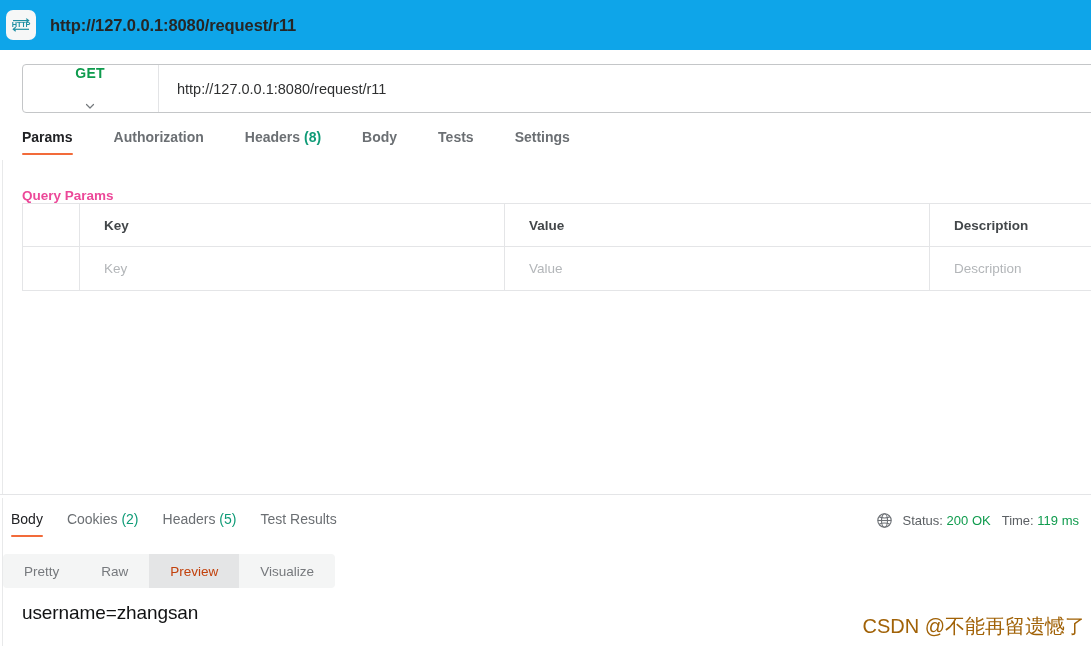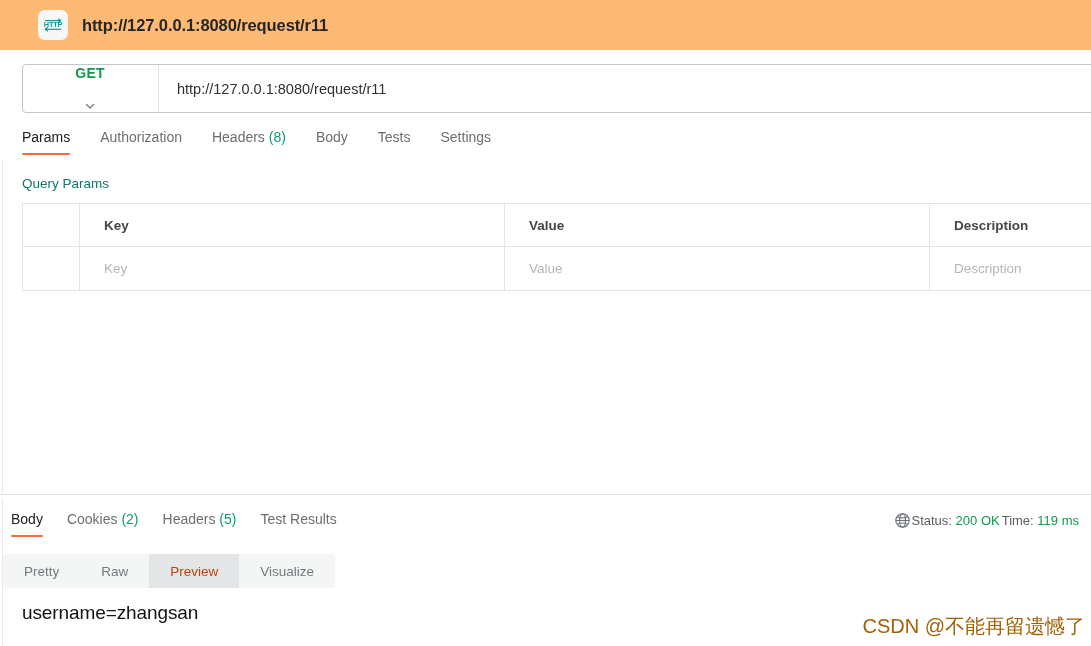--- a/index.html
+++ b/index.html
@@ -23,22 +23,22 @@
   }
 
   
   .titlebar {
     position: absolute;
     left: 0; top: 0;
     width: 1091px;
     height: 50px;
     display: flex;
     align-items: center;
-    padding-left: 38px;
-    background: #fdba74;
+    padding-left: 6px;
+    background: #0ea5e9;
   }
   .http-icon-wrap {
     width: 30px;
     height: 30px;
     border-radius: 7px;
     background: #f6f7f7;
     display: flex;
     align-items: center;
     justify-content: center;
     flex: 0 0 auto;
@@ -98,21 +98,22 @@
   }
 
   
   .req-tabs {
     position: absolute;
     left: 22px;
     top: 128px;
     height: 32px;
     display: flex;
     align-items: flex-start;
-    gap: 4px;
+    gap: 15px;
+    font-weight: bold;
   }
   .req-tab {
     position: relative;
     font-size: 14px;
     color: #6b6f73;
     padding: 0 13px 9px 13px;
     cursor: pointer;
     white-space: nowrap;
     line-height: 18px;
   }
@@ -127,24 +128,24 @@
     height: 2.5px;
     background: #f26b3a;
     border-radius: 1px;
   }
   .cnt { color: #0f9b77; }
 
   
   .qp-title {
     position: absolute;
     left: 22px;
-    top: 176px;
+    top: 188px;
     font-size: 13.5px;
-    font-weight: normal;
-    color: #0f766e;
+    font-weight: bold;
+    color: #ec4899;
   }
   .params-table {
     position: absolute;
     left: 22px;
     top: 203px;
     width: 1090px;
     border-top: 1px solid #e4e5e7;
     border-left: 1px solid #e4e5e7;
     border-bottom: 1px solid #e4e5e7;
     background: #ffffff;
@@ -225,20 +226,21 @@
     border-radius: 1px;
   }
 
   
   .status-strip {
     position: absolute;
     right: 10px;
     top: 512px;
     display: flex;
     align-items: center;
+    gap: 9px;
     font-size: 13px;
     color: #5c6064;
     white-space: nowrap;
   }
   .status-item .gv { color: #0f9b4d; }
   .status-item { margin-right: 2px; }
 
   
   .seg {
     position: absolute;

